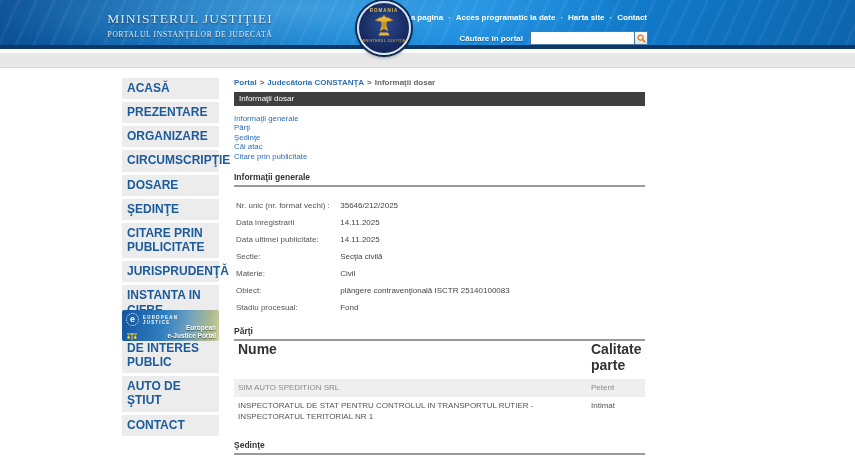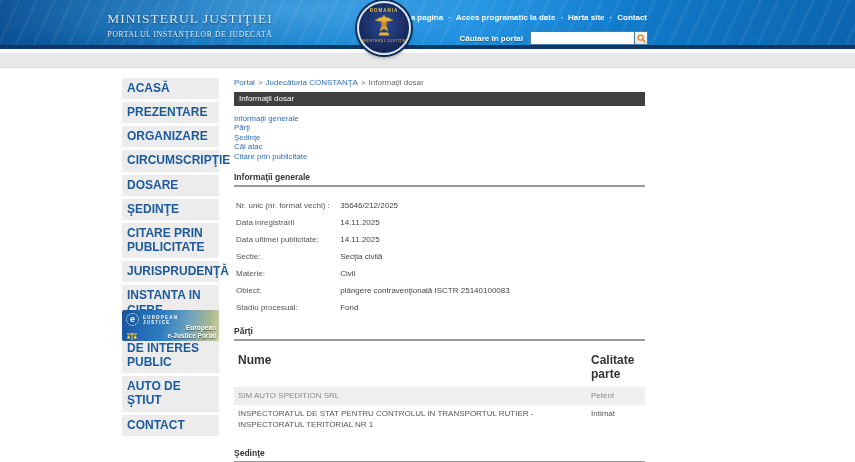--- a/index.html
+++ b/index.html
@@ -56,41 +56,41 @@
     border:1px dotted #fff; border-radius:50%; color:#fff; font-size:9px; font-weight:bold;
     text-align:center; line-height:11px; }
   .ejustice-words { position:absolute; left:21px; top:5px; color:#fff; font-size:4.5px;
     letter-spacing:1.2px; line-height:5px; font-weight:bold; }
   .ejustice-scales { position:absolute; left:4px; top:18px; }
   .ejustice-caption { position:absolute; right:3px; bottom:2px; text-align:right; color:#fff;
     font-size:6.5px; font-weight:bold; line-height:7.5px; text-shadow:0 1px 1px rgba(0,0,0,.55); }
 
   
   .main { position:absolute; left:234px; top:78px; width:411px; }
-  .breadcrumb { font-size:8px; color:#666; }
+  .breadcrumb { font-size:8px; color:#666;font-weight:bold; }
   .breadcrumb a { color:#2d6fb7; text-decoration:none; cursor:pointer; }
   .crumb-sep { margin:0 3px; color:#666; }
 
   .section-bar { margin-top:5px; background:#3f3f3f; color:#fff; font-size:8px;
     padding:2px 5px 3px; }
 
   .quick-links { margin-top:8px; }
   .quick-links a { display:block; font-size:7.8px; line-height:9.4px; color:#2d6fb7;
     text-decoration:none; cursor:pointer; }
 
   .sec-heading { font-size:8.5px; font-weight:bold; color:#333; padding-bottom:3px;
     border-bottom:2px solid #999; }
   .mt-gen { margin-top:11px; }  .mt-sec { margin-top:14px; }
 
   .fields { margin-top:14px; padding-left:2px; }
   .field { font-size:8px; margin-bottom:8px; }
   .f-label { display:inline-block; width:102px; color:#555; vertical-align:top; }
   .f-value { color:#444; }
 
-  .table-head { display:flex; margin-top:12px; padding:0 4px 6px; font-size:12px;
+  .table-head { display:flex; margin-top:0; padding:0 4px 6px; font-size:14px;
     font-weight:bold; color:#333; }
   .col-name { flex:1; }  .col-role { width:50px; }
   .party-row { display:flex; padding:4px; font-size:8px; line-height:1.3; }
   .parties-rows .party-row:nth-of-type(odd) { background:#efefef; color:#8a8a8a; }
   .parties-rows .party-row:nth-of-type(even) { color:#555; }
   .p-name { flex:1; padding-right:10px; }
   .p-role { width:50px; }
 </style>
 </head>
 <body>

